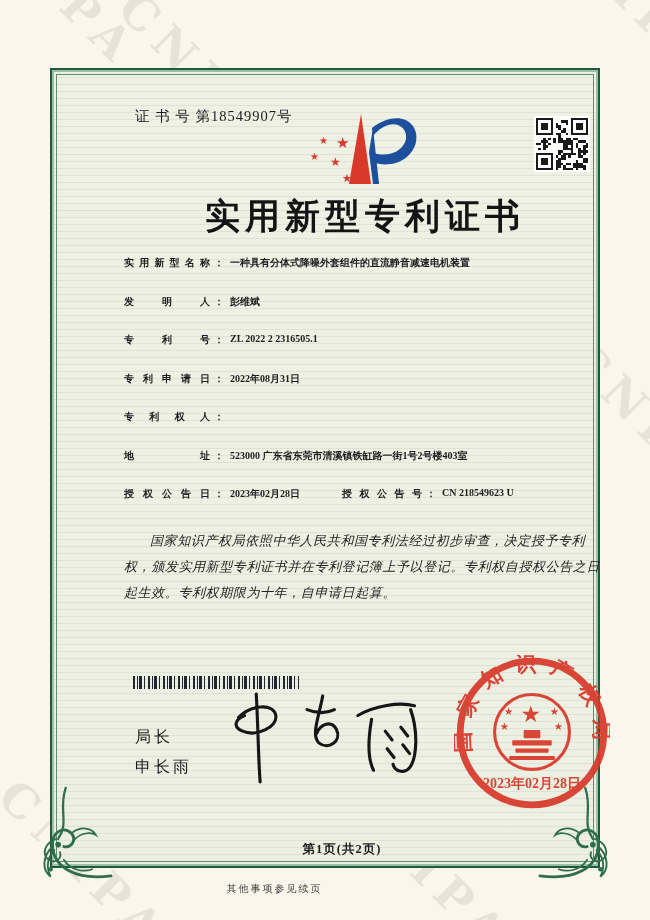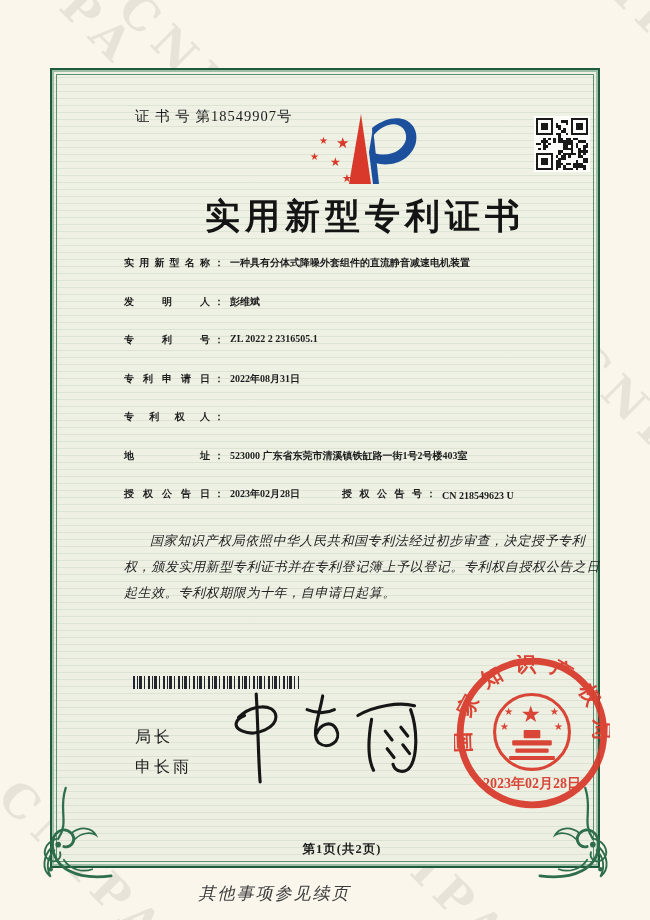--- a/index.html
+++ b/index.html
@@ -32,21 +32,21 @@
 
   .title{position:absolute;left:0;top:193px;width:650px;text-align:center;
          font-size:35px;font-weight:bold;letter-spacing:5px;color:#141414;}
 
   .fields{position:absolute;left:84px;top:256px;width:490px;}
   .row{height:38.5px;display:flex;align-items:flex-start;font-size:10px;font-weight:600;}
   .flabel{display:inline-block;width:86px;text-align:justify;text-align-last:justify;}
   .colon{margin:0 6px 0 4px;}
   .fvalue{flex:1;}
   .grant-pair{display:flex;}
-  .grant-pair .second{margin-left:42px;display:flex;align-items:flex-end;}
+  .grant-pair .second{margin-left:42px;display:flex;}
   .grant-pair .second .flabel{width:80px;}
 
   .paras{position:absolute;left:84px;top:528px;width:484px;font-size:13px;
          line-height:2.0;letter-spacing:0.6px;font-style:italic;color:#222;}
   .paras p{margin:0;text-indent:2em;}
 
   .barcode{position:absolute;left:93px;top:676px;width:166px;height:13px;
      background:repeating-linear-gradient(90deg,
        #23252e 0 2px, transparent 2px 4px,
        #23252e 4px 5px, transparent 5px 6px,
@@ -61,21 +61,21 @@
   .seal{position:absolute;left:414px;top:655px;width:156px;height:156px;opacity:0.93;}
 
   .page-info{position:absolute;left:0;top:841px;width:604px;text-align:center;
              font-size:12.5px;font-weight:600;letter-spacing:1px;}
 
   .ornament{position:absolute;z-index:4;}
   .ornament.bl{left:8px;top:786px;}
   .ornament.br{left:537px;top:786px;transform:scaleX(-1);}
 
   .note{position:absolute;left:0;top:882px;width:549px;text-align:center;
-        font-size:17px;font-style:italic;letter-spacing:2px;color:#3d3d3d;z-index:3;}
+        font-size:10px;letter-spacing:2px;color:#3d3d3d;z-index:3;}
 </style>
 </head>
 <body>
 
 <div class="page">
 
   <div>
     <span class="wm" style="left:-55px;top:-45px">CNIPA</span>
     <span class="wm" style="left:520px;top:-35px">CNIPA</span>
     <span class="wm" style="left:95px;top:50px">CNIPA</span>

